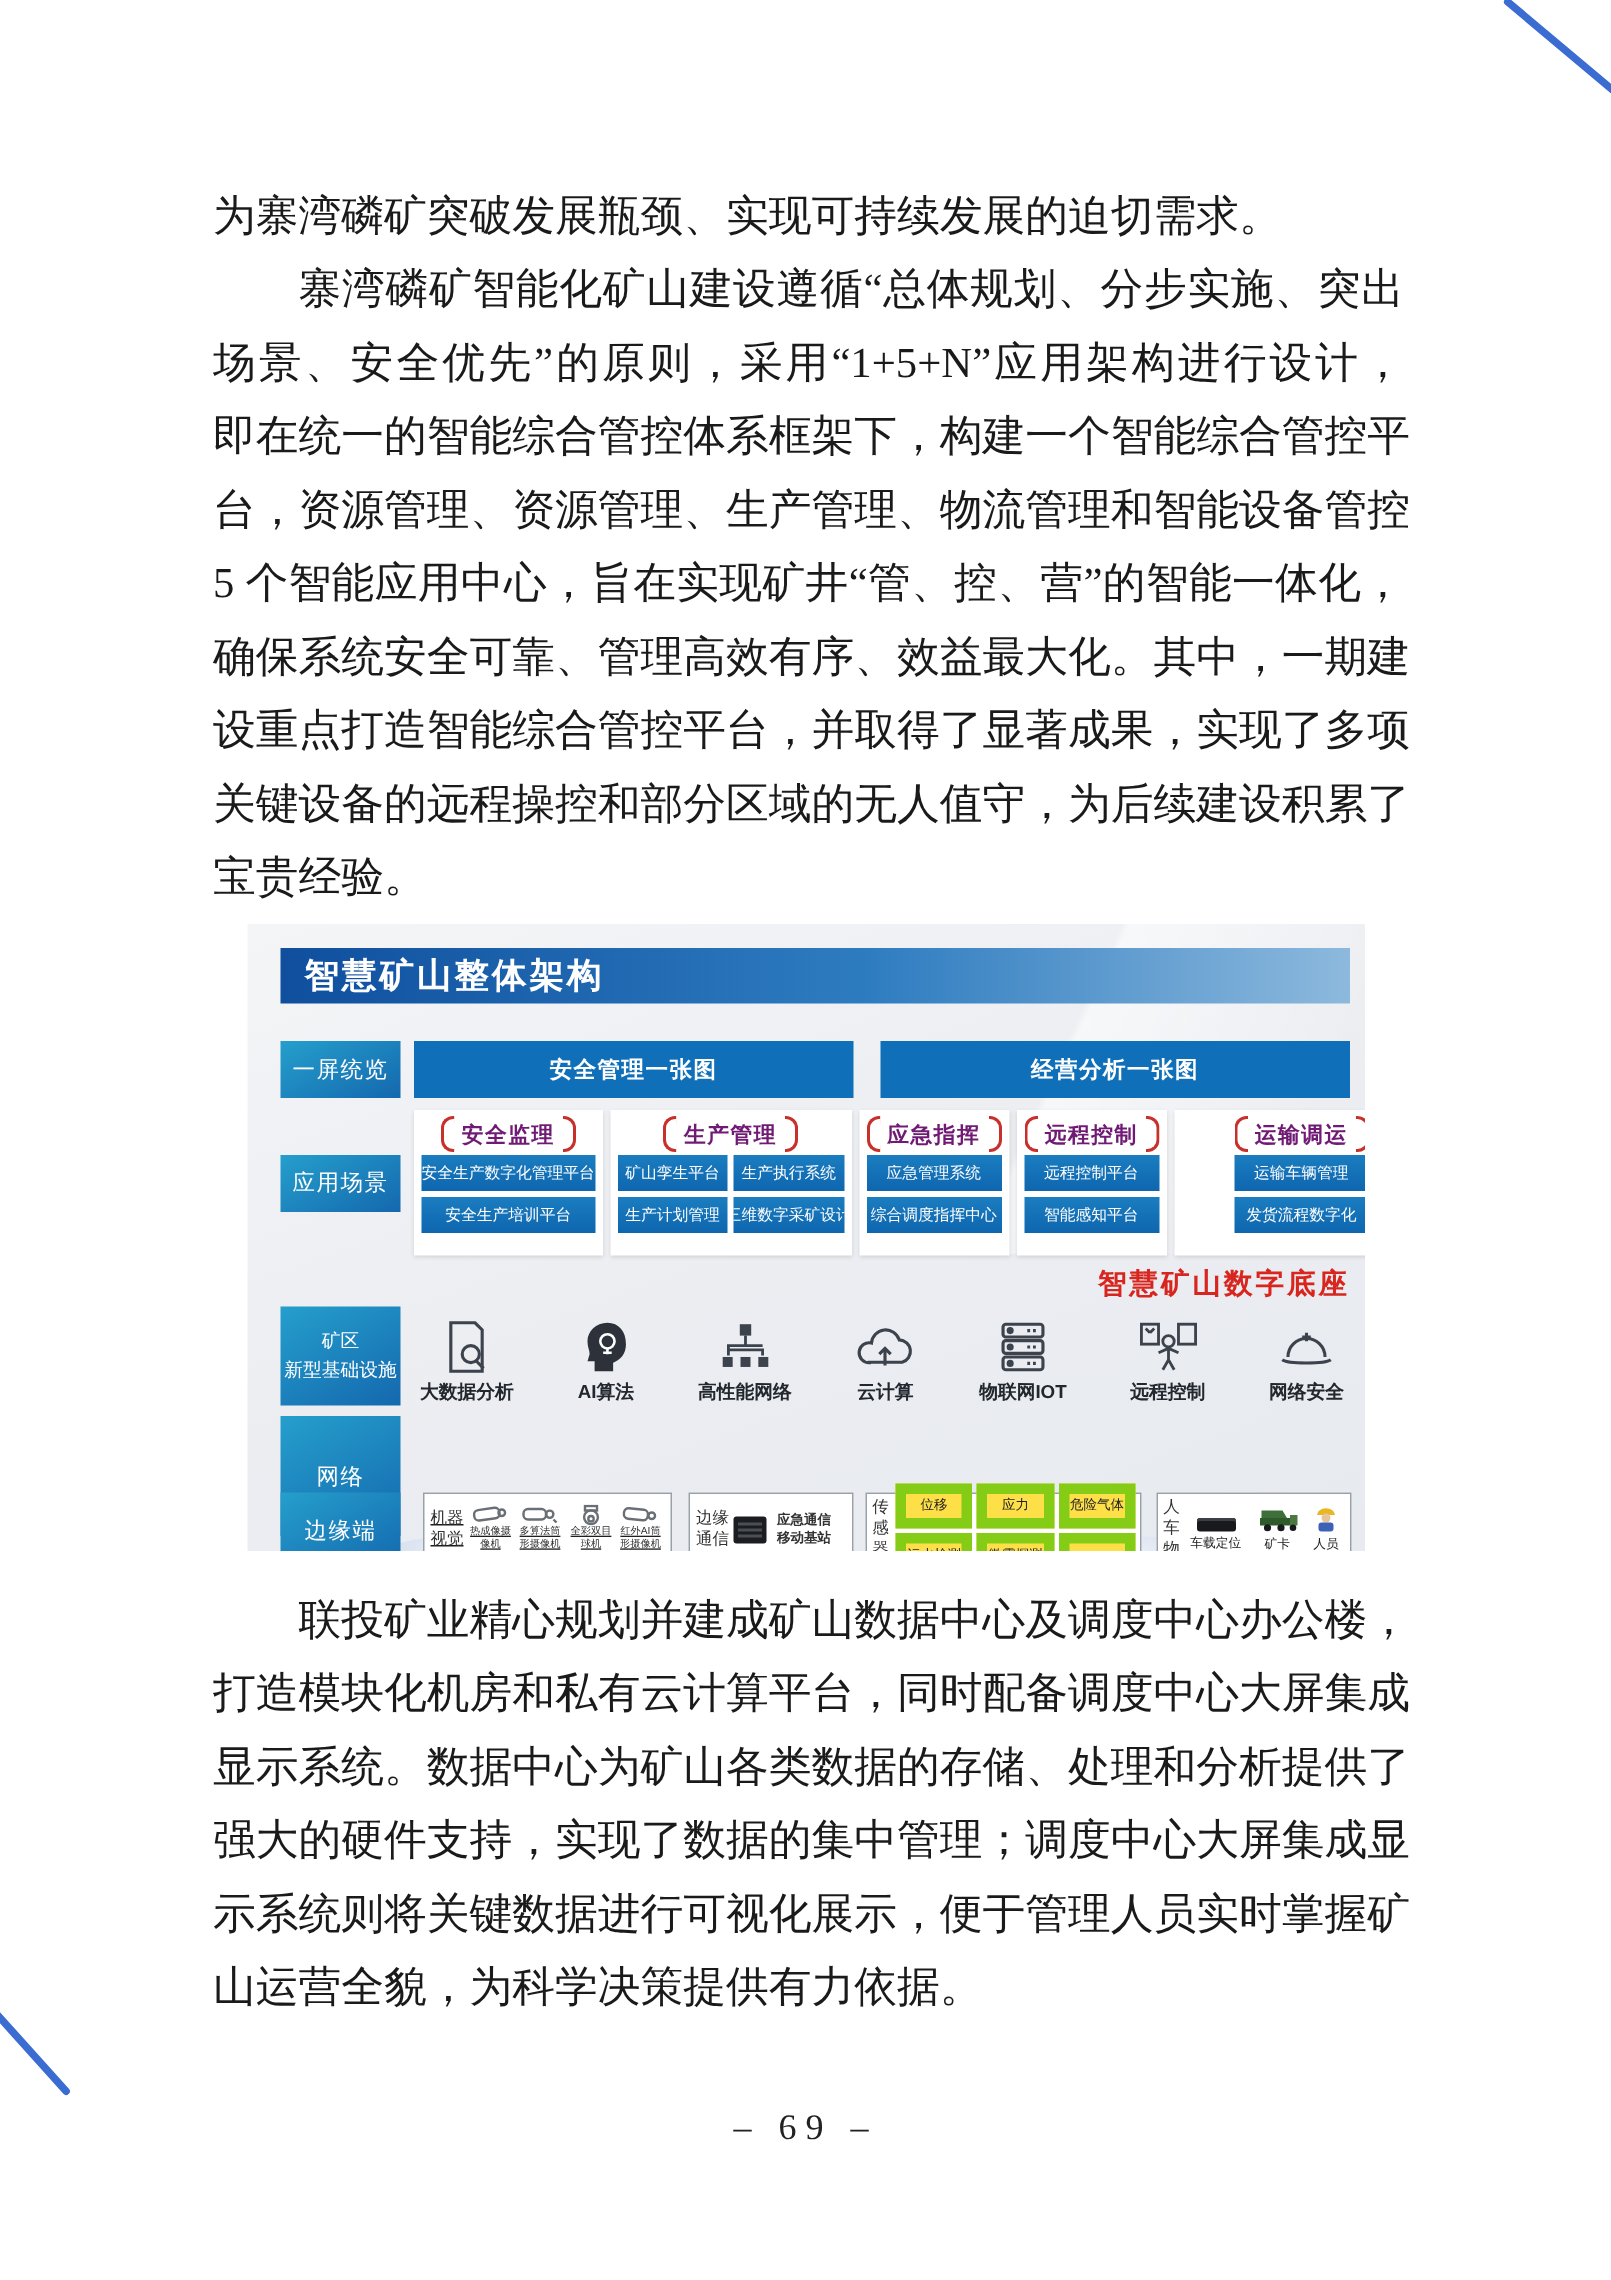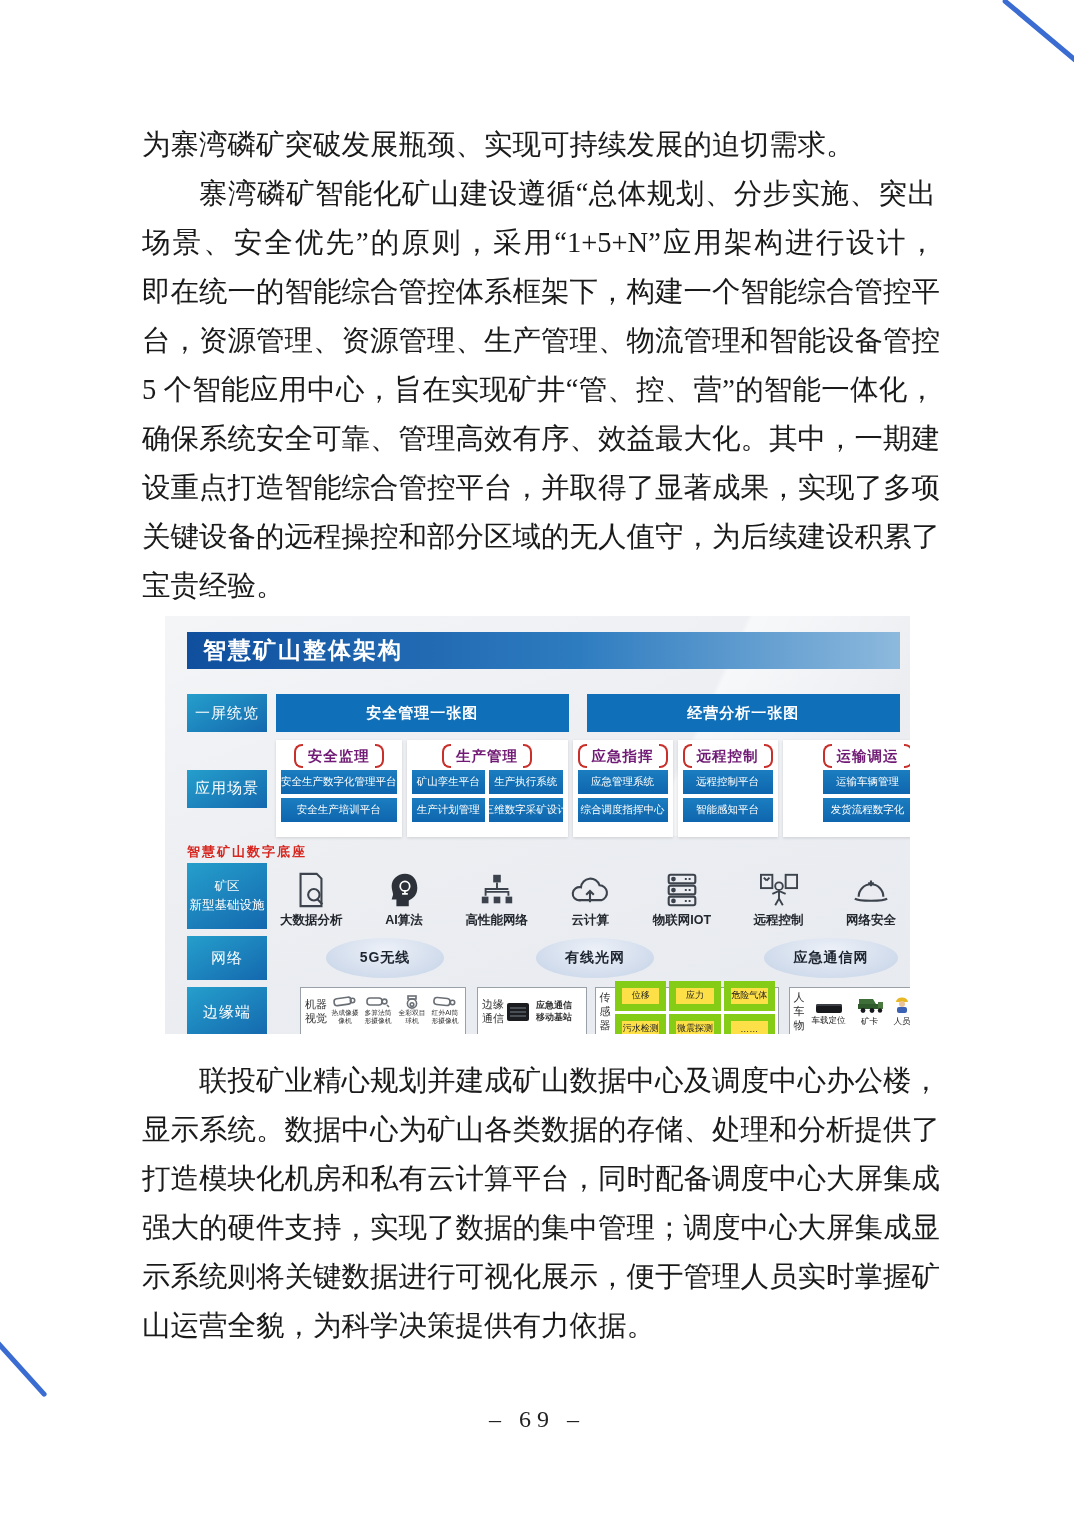--- a/index.html
+++ b/index.html
@@ -42,41 +42,41 @@
   .card-title{display:flex;align-items:center;justify-content:center;gap:5px;height:24px;}
   .ct{color:#701a75;font-weight:bold;font-size:14.5px;letter-spacing:1px;white-space:nowrap;}
   .brk{width:7px;height:20px;border:2px solid #c8302b;}
   .brk.l{border-right:none;border-radius:8px 0 0 8px;}
   .brk.r{border-left:none;border-radius:0 8px 8px 0;}
   .crows{display:flex;flex-direction:column;gap:4px;margin-top:2px;}
   .crow{display:flex;gap:4px;height:24px;}
   .cbox{flex:1 1 0;background:linear-gradient(180deg,#1b7dc0,#0e66ae);color:#fff;font-size:10.5px;
        display:flex;align-items:center;justify-content:center;white-space:nowrap;overflow:hidden;}
   
-  .base-title{text-align:left;color:#d8261f;font-size:13px;font-weight:bold;letter-spacing:2px;margin:6px 0 2px;}
+  .base-title{text-align:right;color:#d8261f;font-size:19px;font-weight:bold;letter-spacing:2px;margin:6px 0 2px;}
   
   .row3{height:66px;}
   .row3 .rlabel{font-size:12.5px;line-height:1.5;letter-spacing:0;}
   .infra{flex:1;margin-left:9px;display:flex;justify-content:space-between;align-items:flex-end;padding:0 4px;}
   .infra-item{display:flex;flex-direction:column;align-items:center;gap:3px;}
   .infra-item svg{display:block;}
   .ilab{font-size:12.5px;font-weight:bold;color:#23272e;white-space:nowrap;}
   
-  .row4{margin-top:7px;height:44px;}
+  .row4{margin-top:7px;height:44px;flex-direction:column;}
   .net{flex:1;margin-left:9px;display:flex;align-items:center;}
   .ell{height:40px;border-radius:50%;background:radial-gradient(ellipse at 50% 30%,#edf1f8 0%,#ccd8ea 80%);
        display:flex;align-items:center;justify-content:center;font-size:14px;font-weight:bold;color:#1c2430;letter-spacing:1px;}
   .e1{width:118px;margin-left:50px;}.e2{width:118px;margin-left:92px;}.e3{width:134px;margin-left:110px;}
   
   .row5{margin-top:7px;height:50px;}
   .edge{flex:1;margin-left:9px;display:flex;align-items:stretch;}
   .ebox{background:#fff;border:1px solid #9aa0a8;display:flex;align-items:center;padding:2px 3px;}
   .vlab{font-size:11px;color:#333;line-height:1.25;width:24px;text-align:center;word-break:break-all;flex:0 0 auto;}
   .vlab1{width:12px;}
-  .b1{width:158px;margin-left:24px;}
+  .b1{width:158px;margin-left:6px;text-decoration:underline;}
   .b2{width:102px;margin-left:11px;}
   .b3{width:176px;margin-left:8px;}
   .b4{width:122px;margin-left:10px;}
   .cams{flex:1;display:flex;justify-content:space-around;align-items:flex-start;}
   .cam{display:flex;flex-direction:column;align-items:center;width:30px;}
   .camlab{font-size:8px;color:#333;line-height:1.2;text-align:center;transform:scale(.85);transform-origin:50% 0;width:36px;word-break:break-all;}
   .b2lab{font-size:9px;color:#333;line-height:1.3;width:40px;text-align:center;margin-left:3px;font-weight:bold;}
   .sgrid{flex:1;display:grid;grid-template-columns:repeat(3,1fr);gap:3px;margin-left:4px;}
   .sbox{border:7px solid #84cc16;background:#fde047;font-size:9px;color:#222;display:flex;align-items:center;justify-content:center;height:16px;white-space:nowrap;overflow:hidden;}
   .people{flex:1;display:flex;justify-content:space-around;align-items:flex-start;margin-left:2px;}
@@ -367,21 +367,21 @@
                 </div>
               </div>
             </div>
           </div>
         </div>
 
       </div>
     </div>
 
     <div class="line indent">联投矿业精心规划并建成矿山数据中心及调度中心办公楼，</div>
+    <div class="line">打造模块化机房和私有云计算平台，同时配备调度中心大屏集成</div>
     <div class="line">显示系统。数据中心为矿山各类数据的存储、处理和分析提供了</div>
-    <div class="line">打造模块化机房和私有云计算平台，同时配备调度中心大屏集成</div>
     <div class="line">强大的硬件支持，实现了数据的集中管理；调度中心大屏集成显</div>
     <div class="line">示系统则将关键数据进行可视化展示，便于管理人员实时掌握矿</div>
     <div class="line end">山运营全貌，为科学决策提供有力依据。</div>
   </div>
 
   <div class="pageno">– 69 –</div>
 </div>
 
 </body></html>

